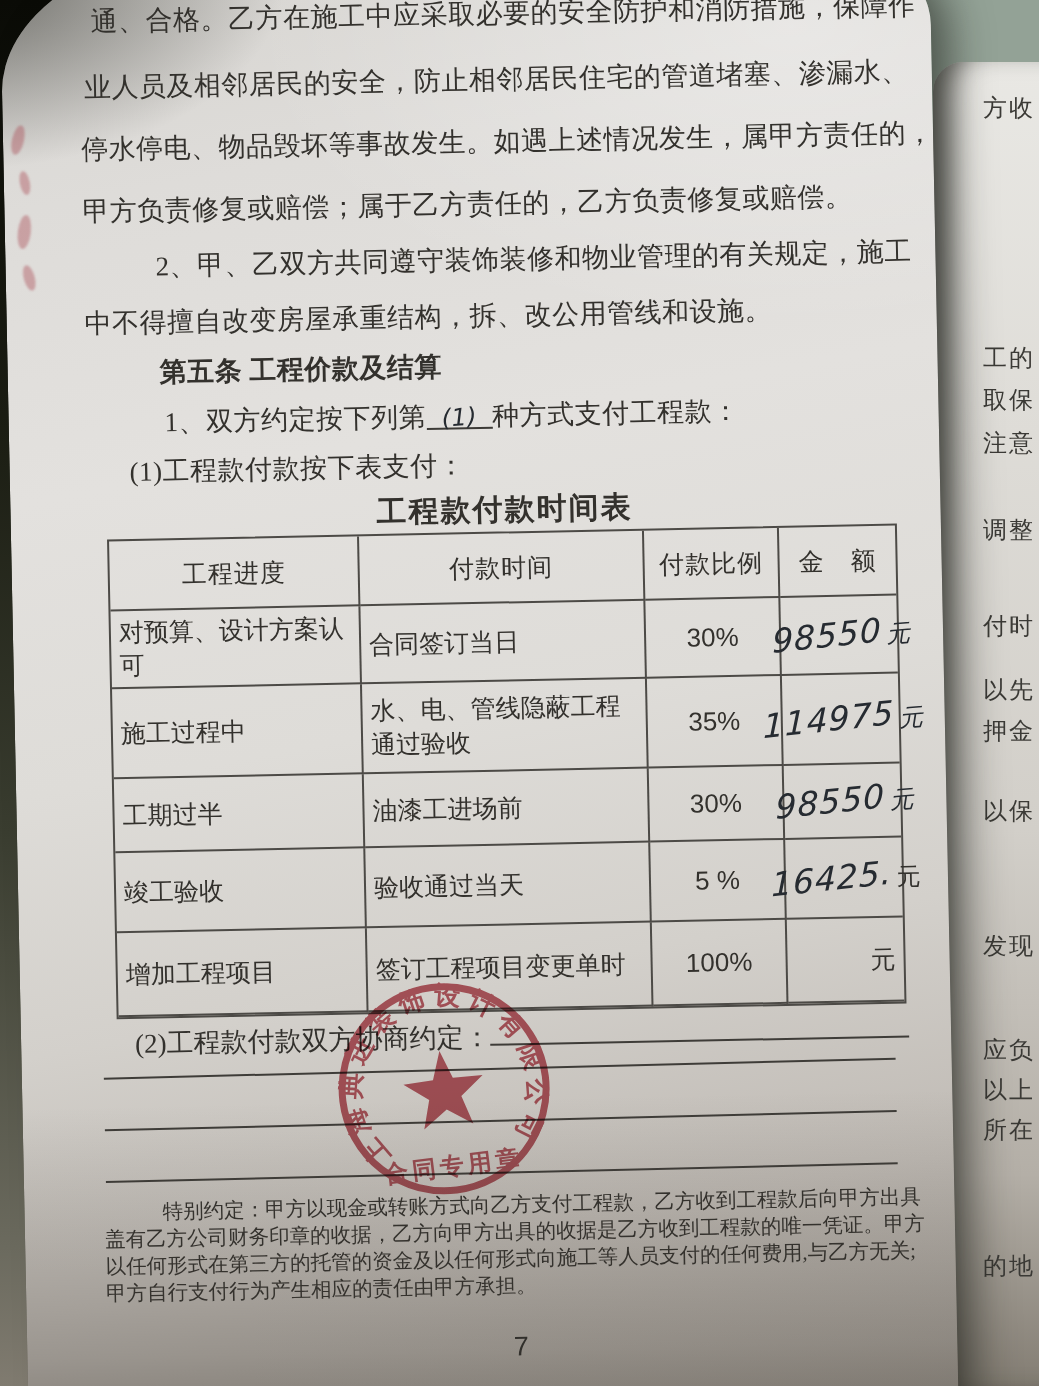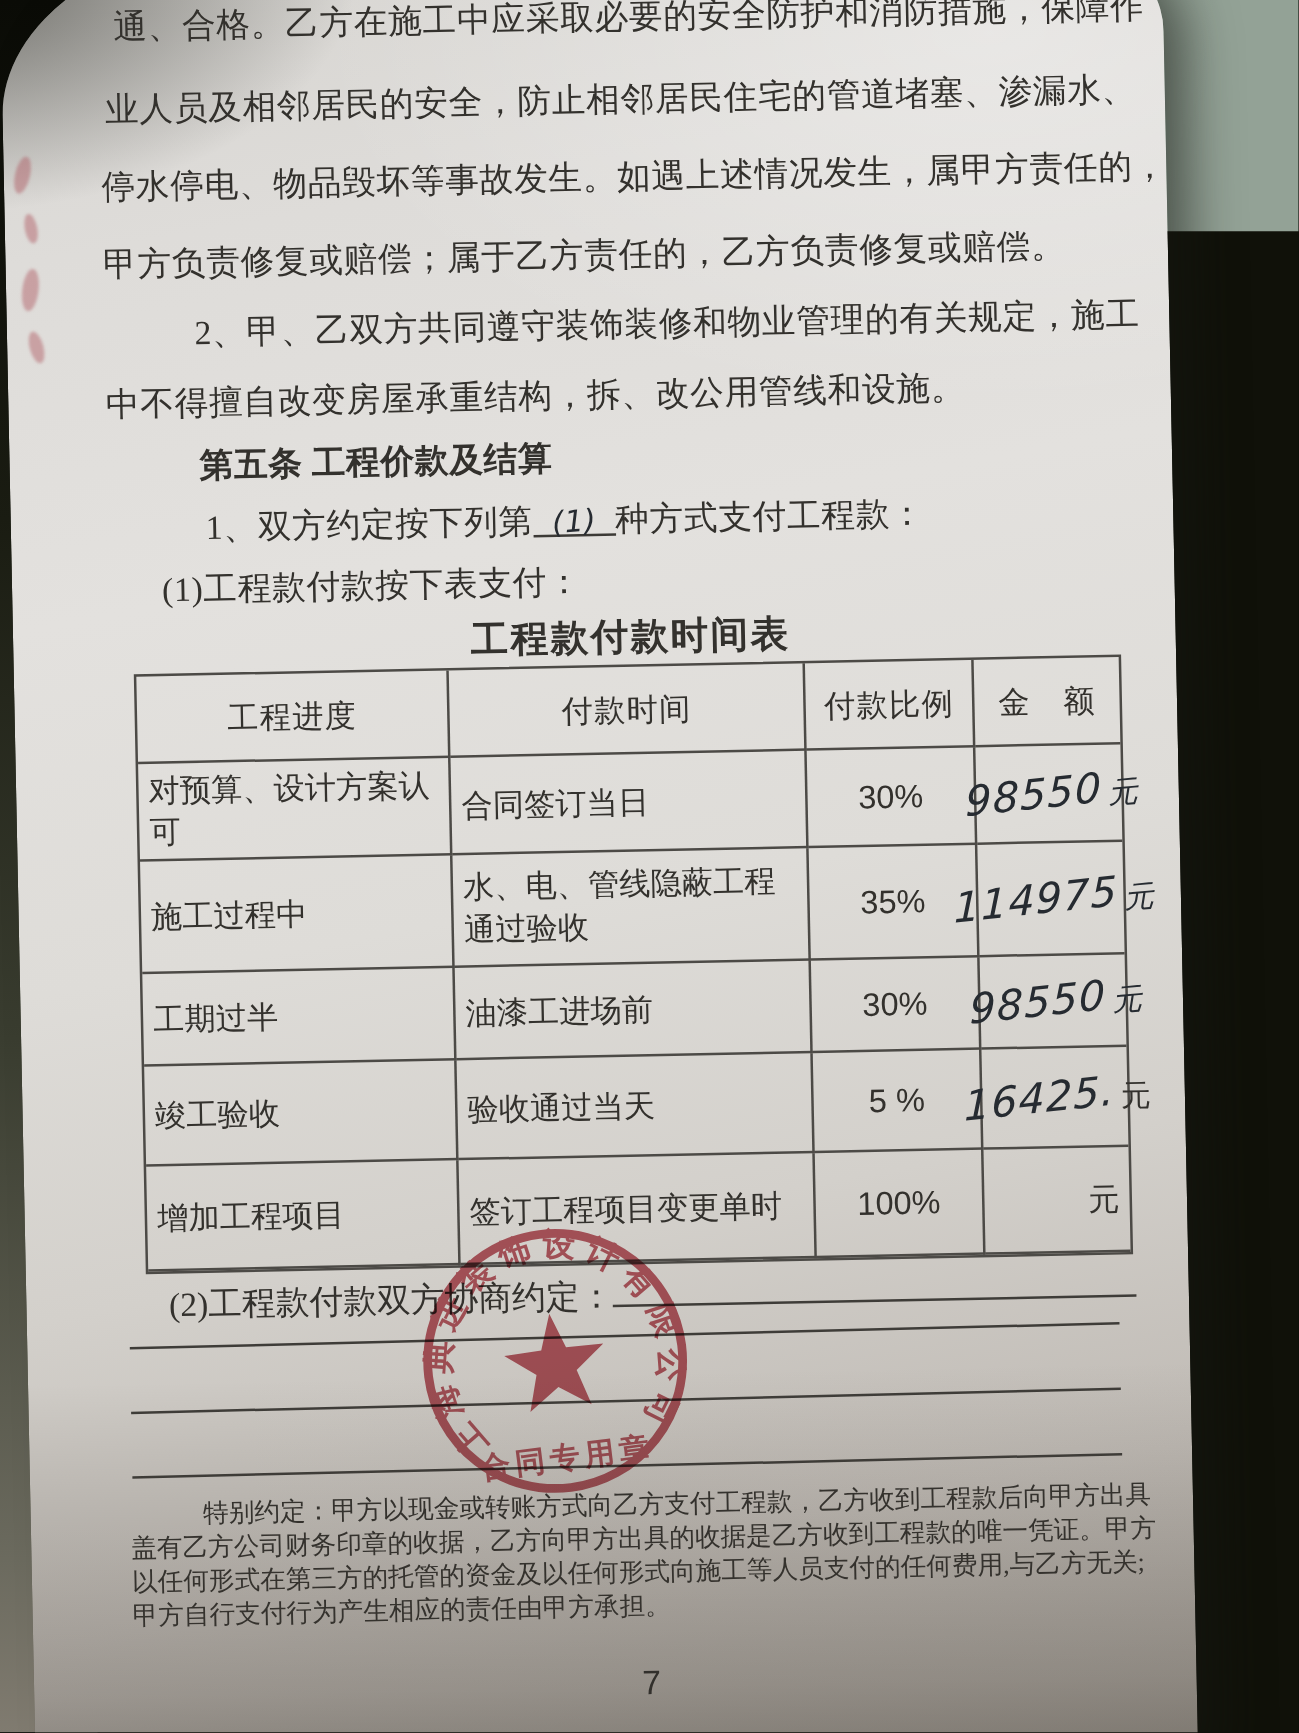--- a/index.html
+++ b/index.html
@@ -62,20 +62,36 @@
   .stamp{position:absolute;width:232px;height:232px;mix-blend-mode:multiply;opacity:.93;
          transform:rotate(-6deg);}
 </style>
 </head>
 <body>
 
 <div class="scene">
   <div class="surface"></div>
   <div class="left-dark"></div>
 
+  <div class="facing" id="facing">
+      <span class="frag" style="top: 30px;">方收</span>
+      <span class="frag" style="top: 280px;">工的</span>
+      <span class="frag" style="top: 322px;">取保</span>
+      <span class="frag" style="top: 365px;">注意</span>
+      <span class="frag" style="top: 452px;">调整</span>
+      <span class="frag" style="top: 548px;">付时</span>
+      <span class="frag" style="top: 612px;">以先</span>
+      <span class="frag" style="top: 653px;">押金</span>
+      <span class="frag" style="top: 733px;">以保</span>
+      <span class="frag" style="top: 868px;">发现</span>
+      <span class="frag" style="top: 972px;">应负</span>
+      <span class="frag" style="top: 1012px;">以上</span>
+      <span class="frag" style="top: 1052px;">所在</span>
+      <span class="frag" style="top: 1188px;">的地</span>
+    </div>
 
   <div class="page">
     <div class="smudge" style="left:9px;top:172px;width:12px;height:30px;transform:rotate(14deg);"></div>
     <div class="smudge" style="left:16px;top:218px;width:10px;height:24px;transform:rotate(-10deg);"></div>
     <div class="smudge" style="left:13px;top:262px;width:13px;height:34px;transform:rotate(8deg);"></div>
     <div class="smudge" style="left:18px;top:312px;width:11px;height:26px;transform:rotate(-14deg);"></div>
 
     <div class="content">
       <div class="line" style="top:-4px;left:12px;">通、合格。乙方在施工中应采取必要的安全防护和消防措施，保障作</div>
       <div class="line" style="top:62px;left:4px;">业人员及相邻居民的安全，防止相邻居民住宅的管道堵塞、渗漏水、</div>

